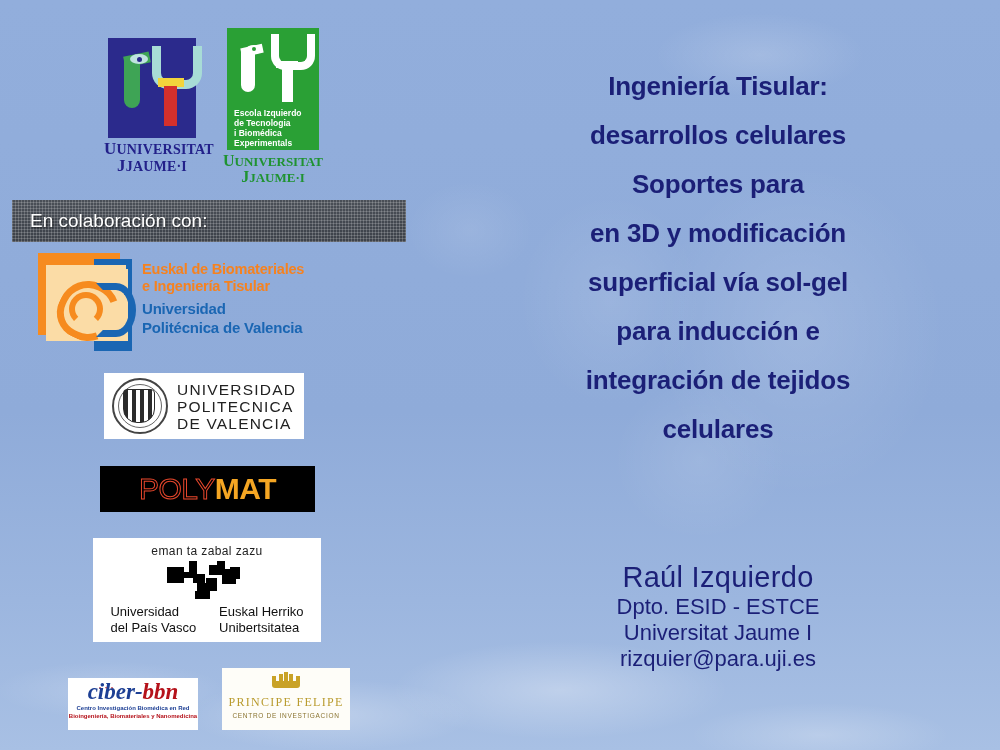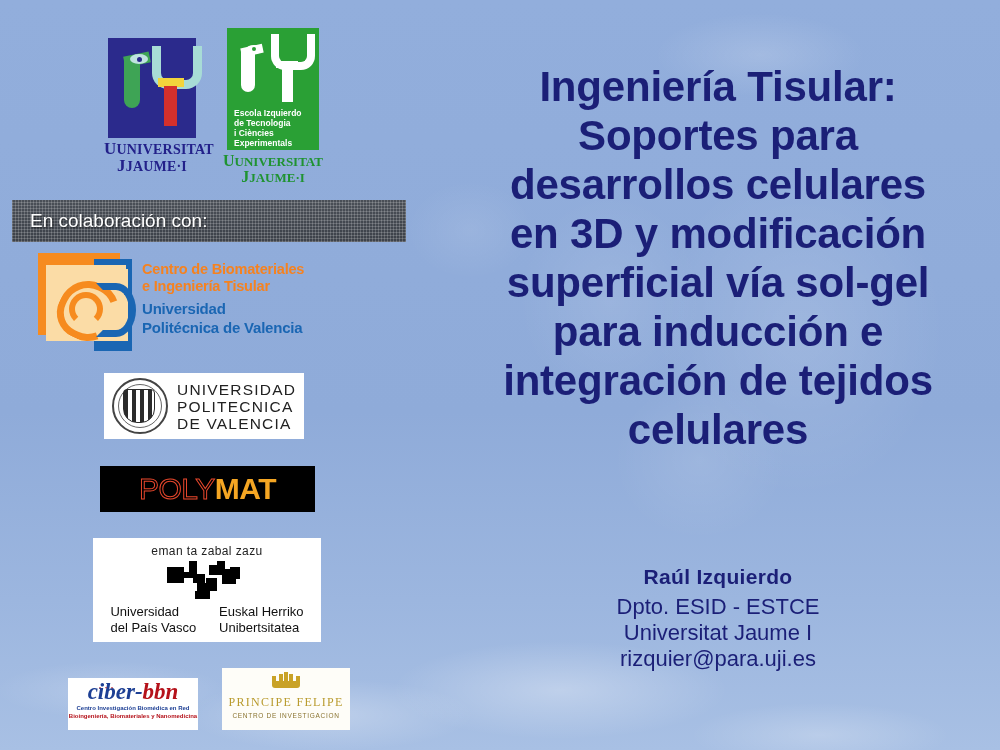--- a/index.html
+++ b/index.html
@@ -21,27 +21,27 @@
       radial-gradient(ellipse 180px 45px at 820px 735px, rgba(255,255,255,.22) 0%, rgba(255,255,255,0) 72%),
       radial-gradient(ellipse 160px 40px at 110px 690px, rgba(255,255,255,.18) 0%, rgba(255,255,255,0) 72%),
       linear-gradient(180deg,#92aedc 0%,#8fabd9 55%,#9cb6df 80%,#a8c0e4 100%);
   }
 
   
   .title{
     position:absolute;left:448px;top:62px;width:540px;
     text-align:center;
     color:#1b1f77;
-    font-size:42px;line-height:49px;font-weight:700;
+    font-size:26px;line-height:49px;font-weight:700;
     letter-spacing:-0.2px;
   }
   .author{
     position:absolute;left:448px;top:560px;width:540px;text-align:center;color:#1b1f77;
   }
-  .author .nm{font-size:21px;line-height:34px;font-weight:700;letter-spacing:.3px;}
+  .author .nm{font-size:29px;line-height:34px;font-weight:400;letter-spacing:.3px;}
   .author .ln{font-size:22px;line-height:26px;font-weight:400;}
 
   
   .banner{
     position:absolute;left:12px;top:200px;width:394px;height:42px;
     background:
       repeating-linear-gradient(0deg,rgba(255,255,255,.18) 0 1px,rgba(0,0,0,0) 1px 3px),
       repeating-linear-gradient(90deg,rgba(255,255,255,.18) 0 1px,rgba(0,0,0,0) 1px 3px),
       linear-gradient(180deg,#4a4f57 0%,#3c4149 100%);
     display:flex;align-items:center;
@@ -156,21 +156,21 @@
       <div class="jt"></div>
         <div class="j"></div>
       <div class="eye"></div>
         <div class="eyed"></div>
       <div class="u"></div>
       <div class="crown"></div>
         <div class="i"></div>
       <div class="estce-sub">
         <div>Escola Izquierdo</div>
         <div>de Tecnologia</div>
-        <div>i Ciències</div>
+        <div>i Biomédica</div>
         <div>Experimentals</div>
       </div>
     </div>
     <div class="estce-txt">
       <div><span class="big">U</span><span>UNIVERSITAT</span></div>
       <div><span class="big">J</span><span>JAUME·I</span></div>
     </div>
   </div>
 
   <div class="banner">
@@ -179,21 +179,21 @@
 
   <div class="cbit">
     <div class="sq"></div>
     <div class="blu"></div>
     <div class="sq2"></div>
     <div class="blu2"></div>
     <div class="spiral"></div>
     <div class="spiral2"></div>
     <div class="hook"></div>
     <div class="t1">
-      <div>Centro de Biomateriales</div>
+      <div>Euskal de Biomateriales</div>
       <div>e Ingeniería Tisular</div>
     </div>
     <div class="t2">
       <div>Universidad</div>
       <div>Politécnica de Valencia</div>
     </div>
   </div>
 
   <div class="upv">
     <div class="seal">
@@ -253,22 +253,22 @@
       <i style="left:12px;top:-2px;width:4px;height:12px;"></i>
       <i style="left:17px;top:0px;width:4px;height:10px;"></i>
       <i style="left:24px;top:2px;width:4px;height:8px;"></i>
     </div>
     <div class="t1">PRINCIPE FELIPE</div>
     <div class="t2">CENTRO DE INVESTIGACION</div>
   </div>
 
   <div class="title">
     <div>Ingeniería Tisular:</div>
+    <div>desarrollos celulares</div>
     <div>Soportes para</div>
-    <div>desarrollos celulares</div>
     <div>en 3D y modificación</div>
     <div>superficial vía sol-gel</div>
     <div>para inducción e</div>
     <div>integración de tejidos</div>
     <div>celulares</div>
   </div>
 
   <div class="author">
     <div class="nm">Raúl Izquierdo</div>
     <div class="ln">Dpto. ESID - ESTCE</div>

